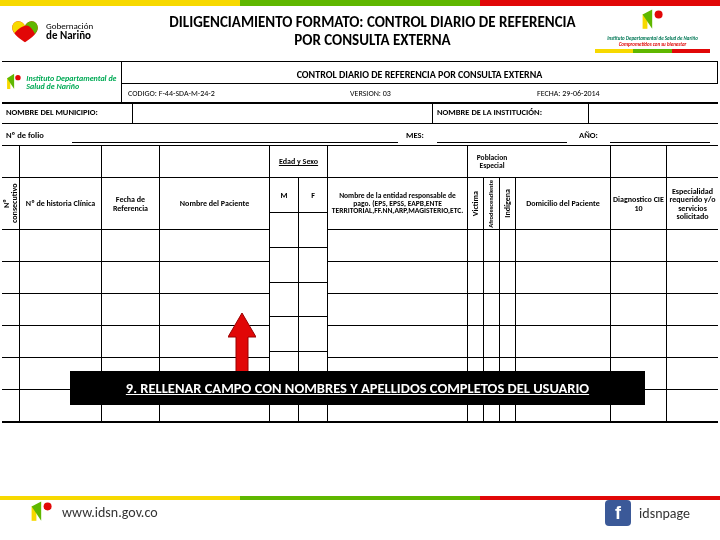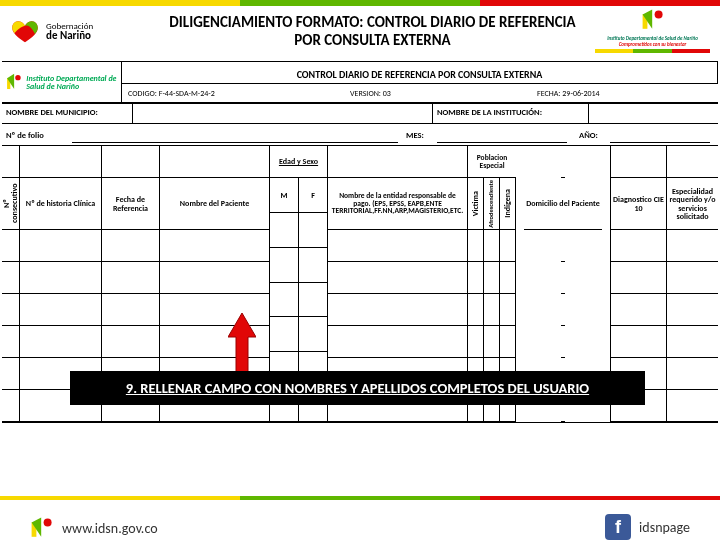--- a/index.html
+++ b/index.html
@@ -40,38 +40,38 @@
   .row1 .lbl1{width:130px;} .row1 .box1{flex:1; border-left:1px solid #000; border-right:1px solid #000;} .row1 .lbl2{width:155px;} .row1 .box2{width:130px; border-left:1px solid #000;}
   .row2 .lbl1{width:70px;} .row2 .line1{flex:1; border-bottom:1px solid #000; height:14px; margin:2px 4px 0 0;} .row2 .lbl2{width:35px;} .row2 .line2{width:130px; border-bottom:1px solid #000; height:14px; margin:2px 8px 0 0;} .row2 .lbl3{width:35px;} .row2 .line3{width:100px; border-bottom:1px solid #000; height:14px; margin:2px 8px 0 0;}
   
   .table { display:flex; border-top:1px solid #000; font-size:8px; }
   .col { border-right:1px solid #000; display:flex; flex-direction:column; }
   .col:last-child{border-right:none;}
   .cell { display:flex; align-items:center; justify-content:center; text-align:center; padding:1px 2px; line-height:1.05;}
   .hdr { font-weight:bold; }
   .vtext { writing-mode: vertical-rl; transform: rotate(180deg); font-weight:bold; font-size:8px; padding:2px 0;}
   
-  .c-cons{width:18px;} .c-fecha{width:58px;} .c-hist{width:82px;} .c-nom{width:110px;} .c-edad{width:58px;} .c-ent{width:140px;} .c-vic{width:16px;} .c-afro{width:16px;} .c-ind{width:16px;} .c-dom{width:95px;align-items:center;} .c-diag{width:56px;} .c-esp{flex:1;}
+  .c-cons{width:18px;} .c-fecha{width:58px;} .c-hist{width:82px;} .c-nom{width:110px;} .c-edad{width:58px;} .c-ent{width:140px;} .c-vic{width:16px;} .c-afro{width:16px;} .c-ind{width:16px;} .c-dom{width:95px;} .c-diag{width:56px;} .c-esp{flex:1;}
   .toprow{height:32px; border-bottom:1px solid #000;}
   .midrow{height:52px; border-bottom:1px solid #000;}
   .datarow{height:32px; border-bottom:1px solid #000;}
   .sub{display:flex; flex:1;}
   .sub div{flex:1; border-right:1px solid #000; display:flex; align-items:center; justify-content:center;}
   .sub div:last-child{border-right:none;}
   
   .arrow { position:absolute; left:228px; top:313px; width:28px; height:60px; z-index:5; }
   .arrow svg{width:100%; height:100%;}
   
   .callout { position:absolute; left:70px; top:371px; width:575px; background:#000; color:#fff; font-weight:bold; font-size:14.5px; text-align:center; padding:8px 10px; text-decoration:underline; z-index:6;}
   
   .footer { position:absolute; bottom:0; left:0; right:0; }
   .footer-bar { height:4px; display:flex; }
   .footer-bar div{flex:1;}
   .footer-bar .y{background:#f7d900;} .footer-bar .g{background:#5fb700;} .footer-bar .r{background:#e10707;}
-  .footer-row { height:40px; display:flex; align-items:flex-end; padding:0 30px; justify-content:space-between;border-radius:17px;}
+  .footer-row { height:40px; display:flex; align-items:flex-start; padding:0 30px; justify-content:space-between;border-radius:17px;}
   .foot-left { display:flex; align-items:center; gap:8px; font-size:14px; color:#333;}
   .foot-right { display:flex; align-items:center; gap:8px; font-size:14px; color:#333;}
   .fb { width:26px; height:26px; background:#3b5998; border-radius:4px; color:#fff; font-weight:bold; font-size:18px; display:flex; align-items:center; justify-content:center; font-family:Arial;}
   .mini-idsn{ width:24px; height:24px;}
 </style>
 </head>
 <body>
 
 <div class="topbar">
   <div class="seg yellow"></div>

